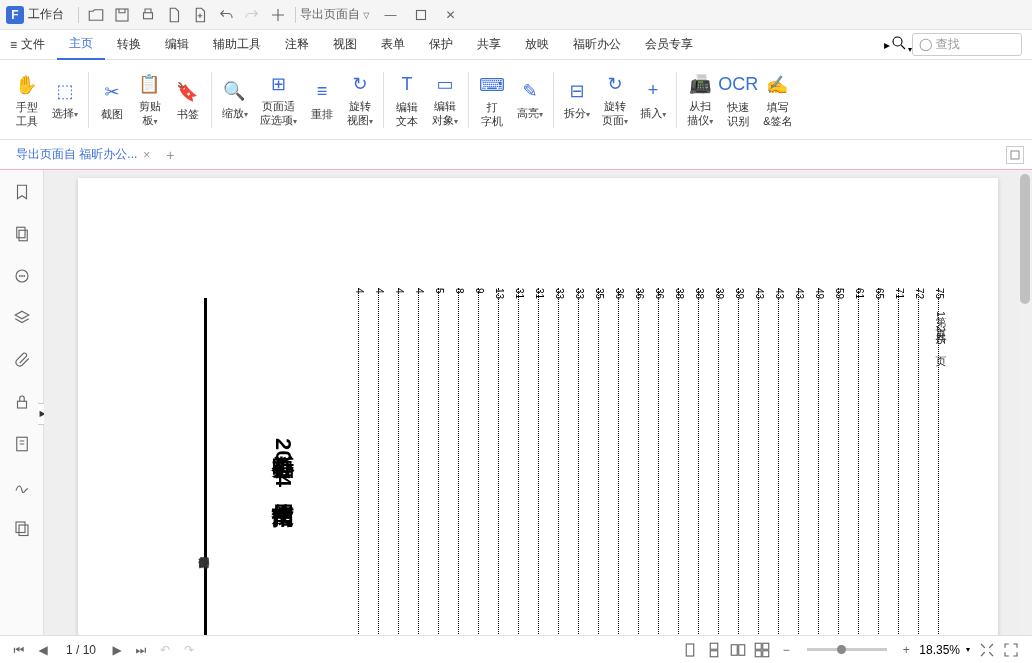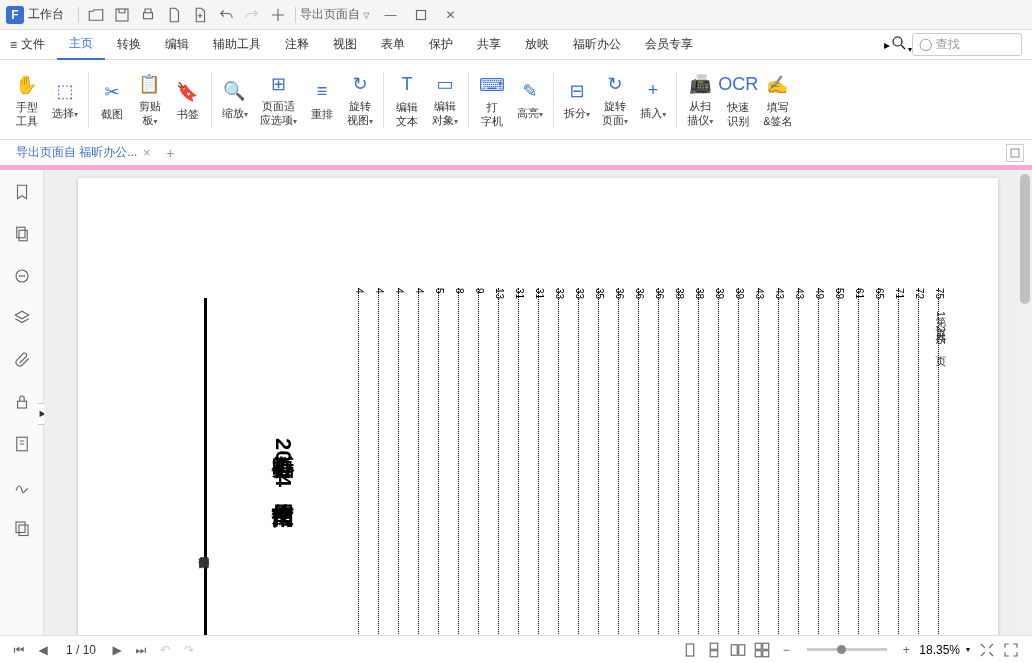--- a/index.html
+++ b/index.html
@@ -17,21 +17,21 @@
 .menubar .tab{padding:0 12px;height:30px;display:flex;align-items:center;color:#333;cursor:pointer;}
 .menubar .tab.active{color:#3a6fd8;border-bottom:2px solid #3a6fd8;text-align:center;}
 .menubar .right{margin-left:auto;display:flex;align-items:center;}
 .menubar .search-box{border:1px solid #ccc;border-radius:3px;padding:2px 6px;width:110px;color:#999;}
 .ribbon{height:80px;border-bottom:1px solid #e0e0e0;display:flex;align-items:center;padding:0 8px;background:#fff;}
 .ribbon .rb-item{display:flex;flex-direction:column;align-items:center;justify-content:center;padding:4px 6px;cursor:pointer;min-width:38px;}
 .ribbon .rb-icon{width:26px;height:26px;display:flex;align-items:center;justify-content:center;color:#3a6fd8;font-size:18px;}
 .ribbon .rb-label{color:#333;font-size:11px;text-align:center;line-height:14px;margin-top:2px;}
 .ribbon .rb-arrow{font-size:8px;color:#666;}
 .ribbon .rb-sep{width:1px;height:56px;background:#e0e0e0;margin:0 4px;}
-.tabbar{height:30px;border-bottom:5px solid #f9a8d4;display:flex;align-items:center;padding:0 8px;}
+.tabbar{height:30px;border-bottom:1px solid #f9a8d4;display:flex;align-items:center;padding:0 8px;}
 .tabbar .doc-tab{display:flex;align-items:center;padding:0 8px;height:28px;color:#3a6fd8;cursor:pointer;max-width:160px;}
 .tabbar .doc-tab-label{white-space:nowrap;overflow:hidden;text-overflow:ellipsis;}
 .tabbar .doc-tab .close{margin-left:6px;color:#999;}
 .tabbar .add-tab{margin-left:8px;color:#999;cursor:pointer;font-size:14px;}
 .tabbar .reader-toggle{margin-left:auto;width:18px;height:18px;border:1px solid #ccc;display:flex;align-items:center;justify-content:center;color:#666;}
 .main{position:absolute;top:170px;left:0;right:0;bottom:28px;display:flex;}
 .sidebar{width:44px;background:#fafafa;border-right:1px solid #e0e0e0;display:flex;flex-direction:column;align-items:center;padding-top:8px;}
 .sidebar .sb-icon{width:28px;height:28px;display:flex;align-items:center;justify-content:center;color:#666;margin-bottom:14px;cursor:pointer;}
 .sidebar .expand-handle{position:absolute;left:38px;top:50%;width:10px;height:22px;background:#fff;border:1px solid #ccc;border-left:none;display:flex;align-items:center;justify-content:center;font-size:8px;color:#333;}
 .viewport{flex:1;background:#efefef;position:relative;overflow:hidden;}

